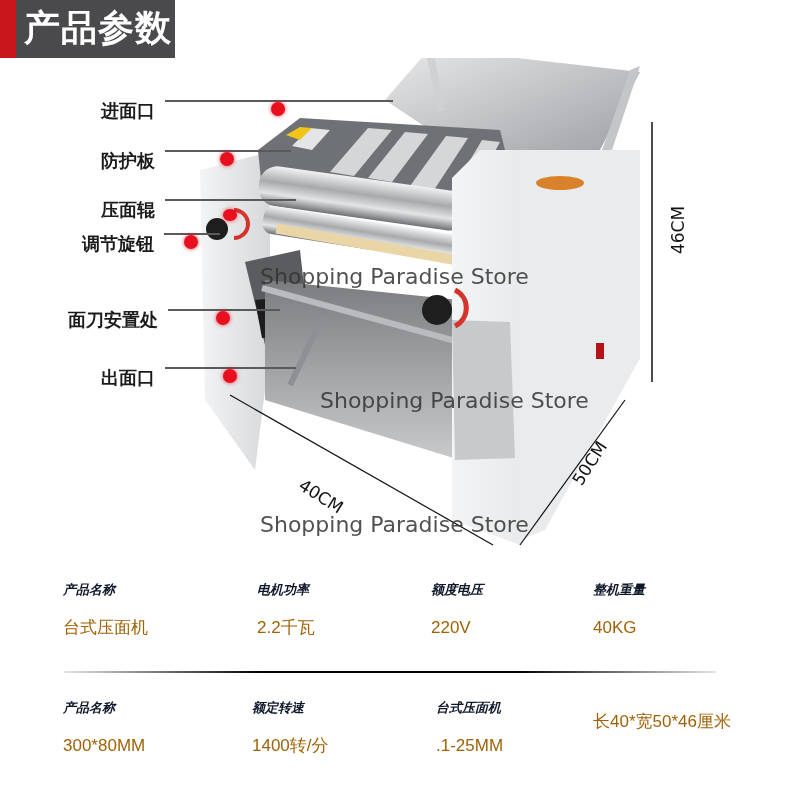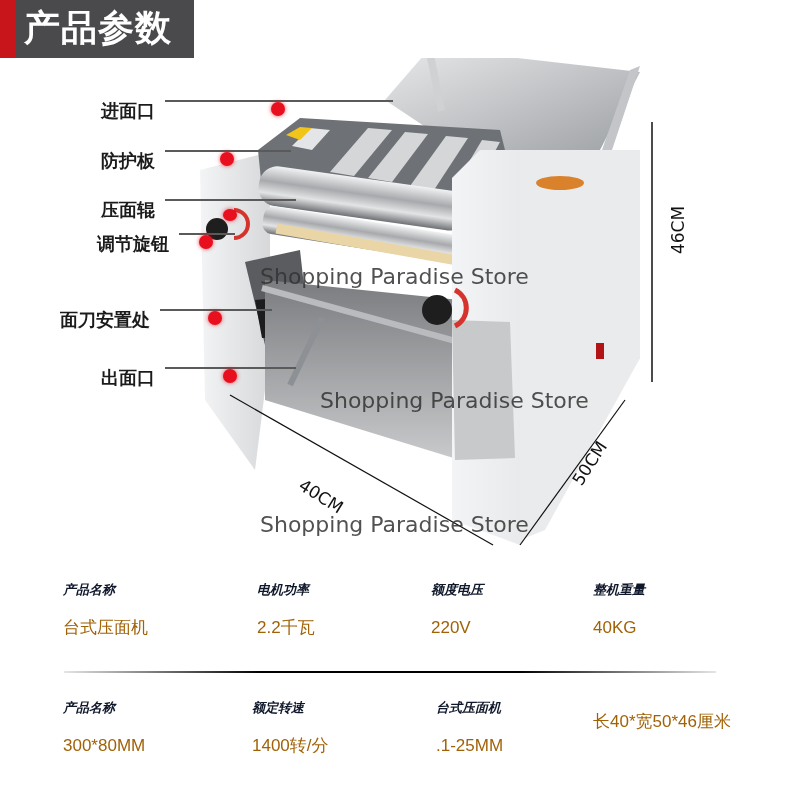--- a/index.html
+++ b/index.html
@@ -1,20 +1,20 @@
 <!DOCTYPE html>
 <html><head>
   <meta charset="utf-8">
   <style>
     * { box-sizing: border-box; margin: 0; padding: 0; }
     html, body { width: 800px; height: 800px; background: #ffffff; overflow: hidden; }
     body { position: relative; font-family: "DejaVu Sans", "Liberation Sans", sans-serif; color: #222; }
 
     
-    .title-badge { position: absolute; left: 0; top: 0; height: 58px; width: 194px; background: #4a4a4d; }
+    .title-badge { position: absolute; left: 0; top: 0; height: 58px; width: 175px; background: #4a4a4d; }
     .title-badge .red-strip { position: absolute; left: 0; top: 0; width: 16px; height: 58px; background: #c8151b; }
     .title-badge .title-text { position: absolute; left: 24px; top: 6px; font-size: 36px; font-weight: bold; color: #ffffff; letter-spacing: 1px; line-height: 44px; }
 
     
     .product-area { position: absolute; left: 0; top: 58px; width: 800px; height: 500px; }
 
     
     .callout { position: absolute; height: 22px; display: flex; align-items: center; flex-direction: column; }
     .callout .label { font-size: 18px; font-weight: bold; color: #1b1b1b; white-space: nowrap; position: absolute; right: 100%; padding-right: 10px; line-height: 22px; }
     .callout .leader { height: 2px; background: #5a5a5a; }
@@ -115,26 +115,26 @@
 <div class="callout" style="left:165px; top:150px;">
   <span class="label">防护板</span>
   <span class="leader" style="width:126px;"></span>
   <span class="dot"></span>
 </div>
 <div class="callout" style="left:165px; top:199px;gap:8px;">
   <span class="label">压面辊</span>
   <span class="leader" style="width:131px;"></span>
   <span class="dot"></span>
 </div>
-<div class="callout" style="left:179px; top:233px;text-decoration:underline;">
+<div class="callout" style="left:164px; top:233px;text-decoration:underline;">
   <span class="label">调节旋钮</span>
   <span class="leader" style="width:56px;"></span>
   <span class="dot"></span>
 </div>
-<div class="callout" style="left:160px; top:309px;">
+<div class="callout" style="left:168px; top:309px;">
   <span class="label">面刀安置处</span>
   <span class="leader" style="width:112px;"></span>
   <span class="dot"></span>
 </div>
 <div class="callout" style="left:165px; top:367px;">
   <span class="label">出面口</span>
   <span class="leader" style="width:131px;"></span>
   <span class="dot"></span>
 </div>
 

